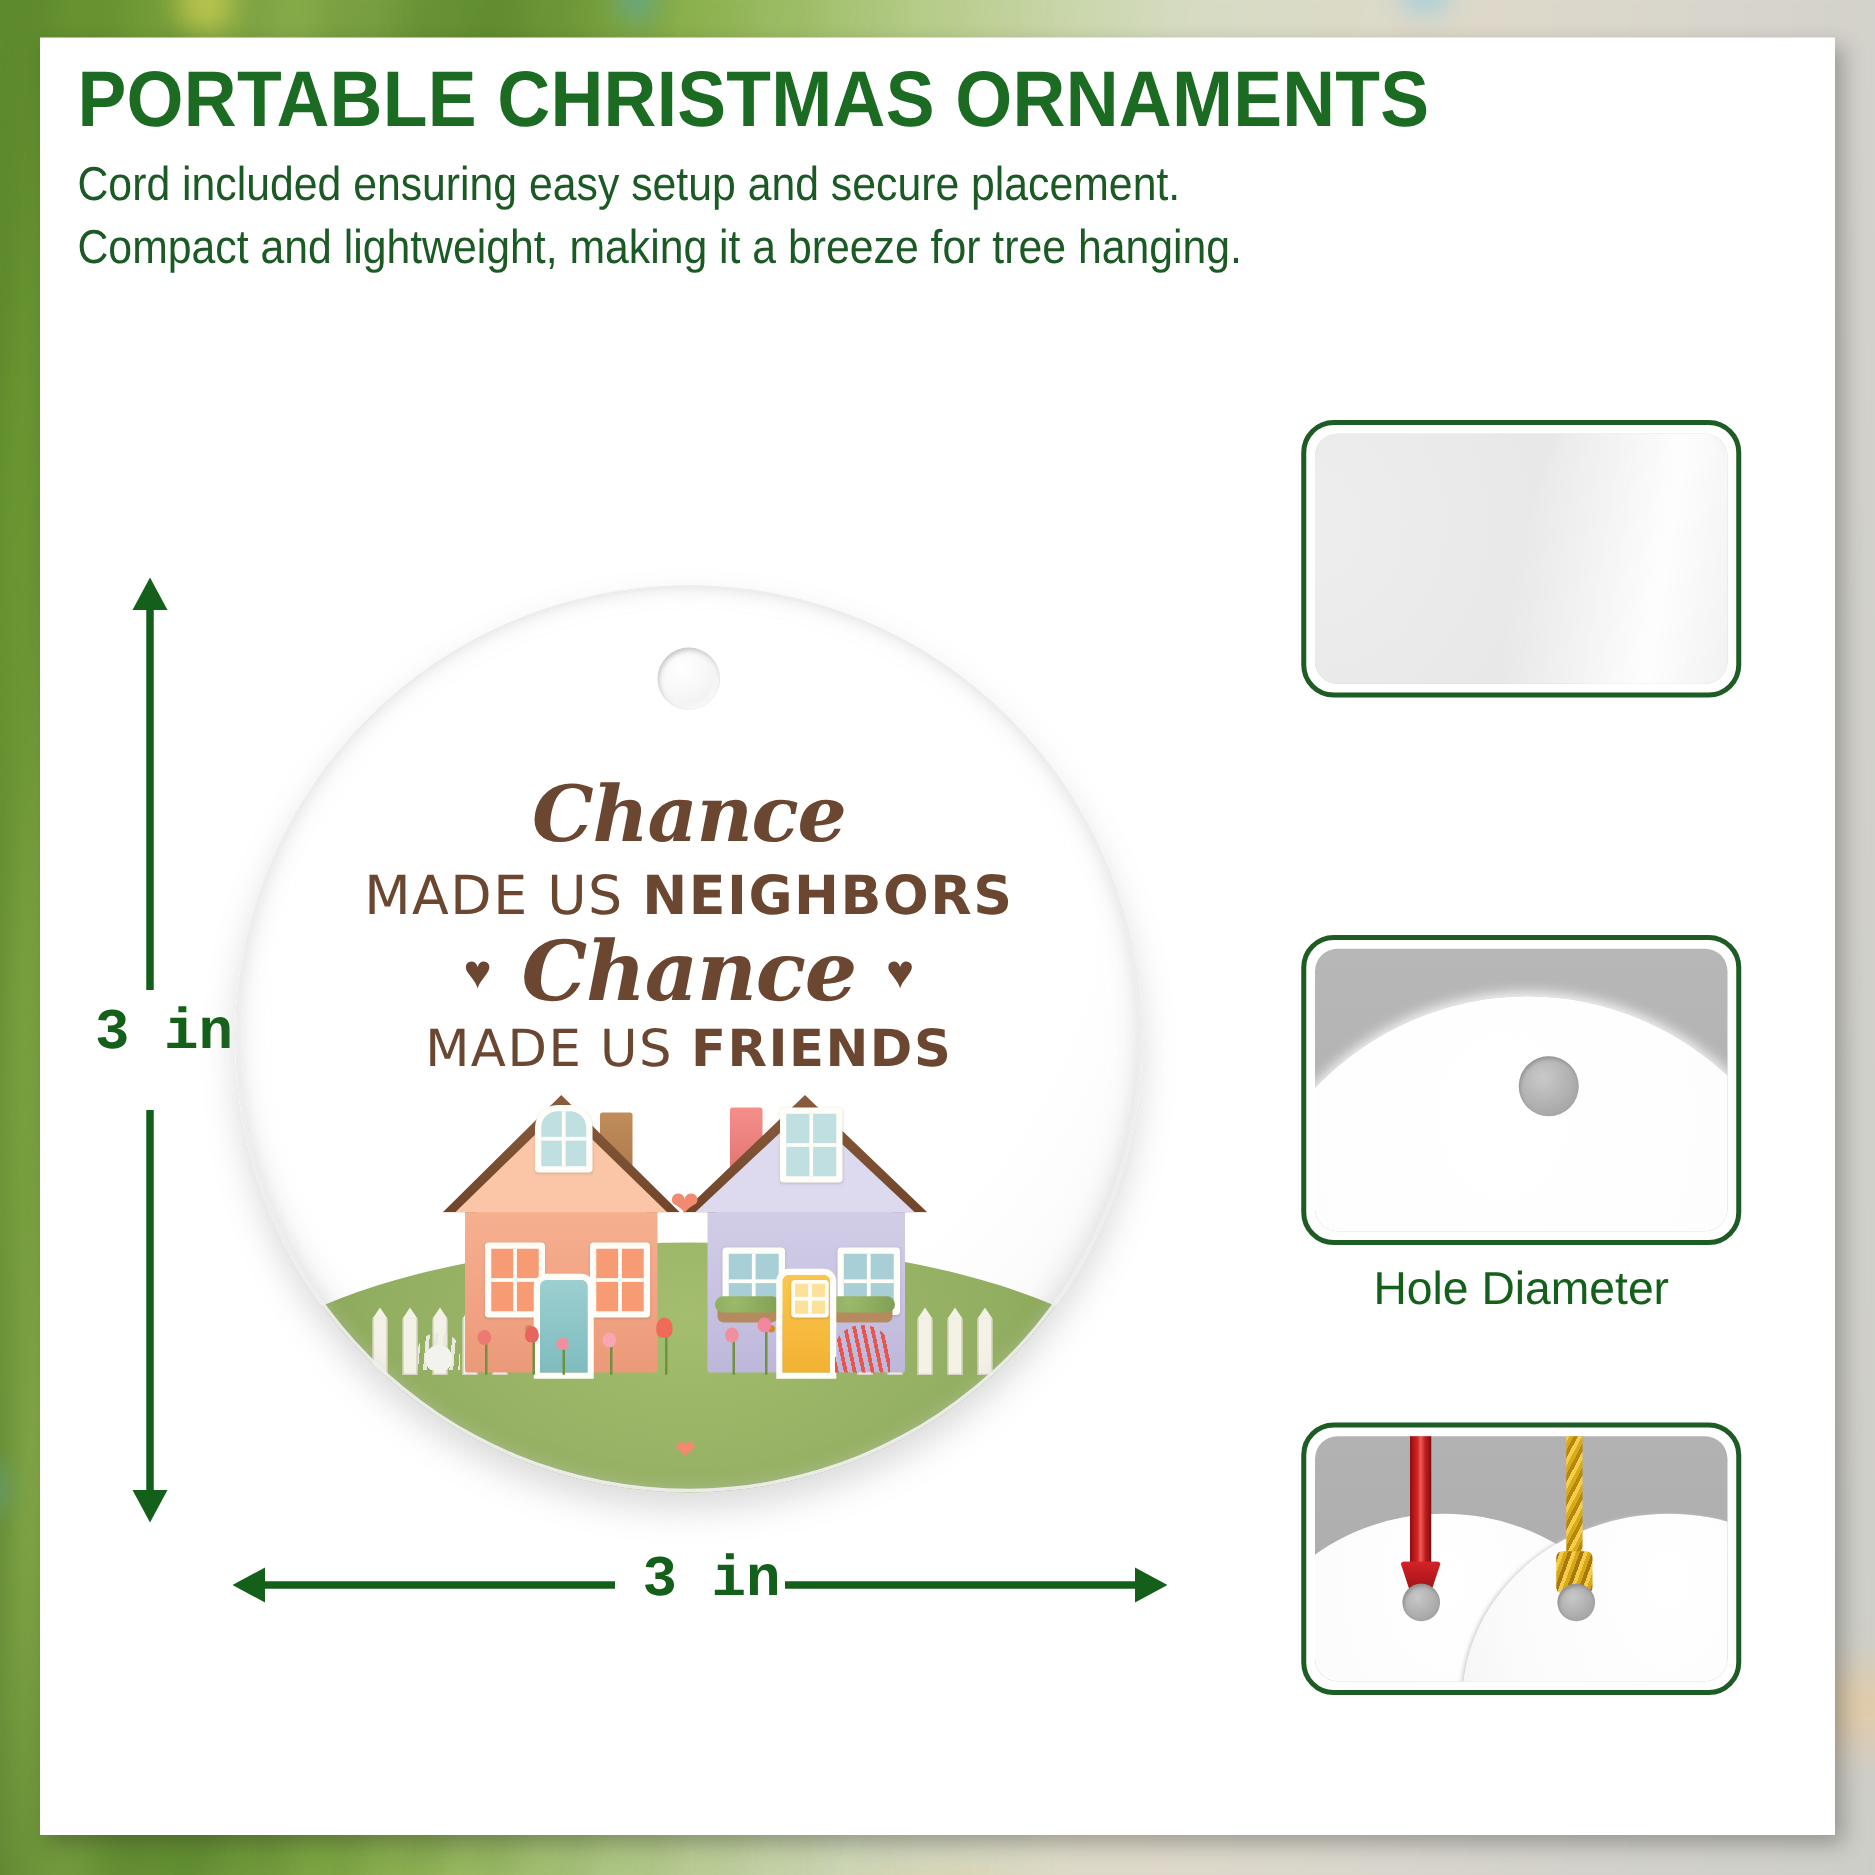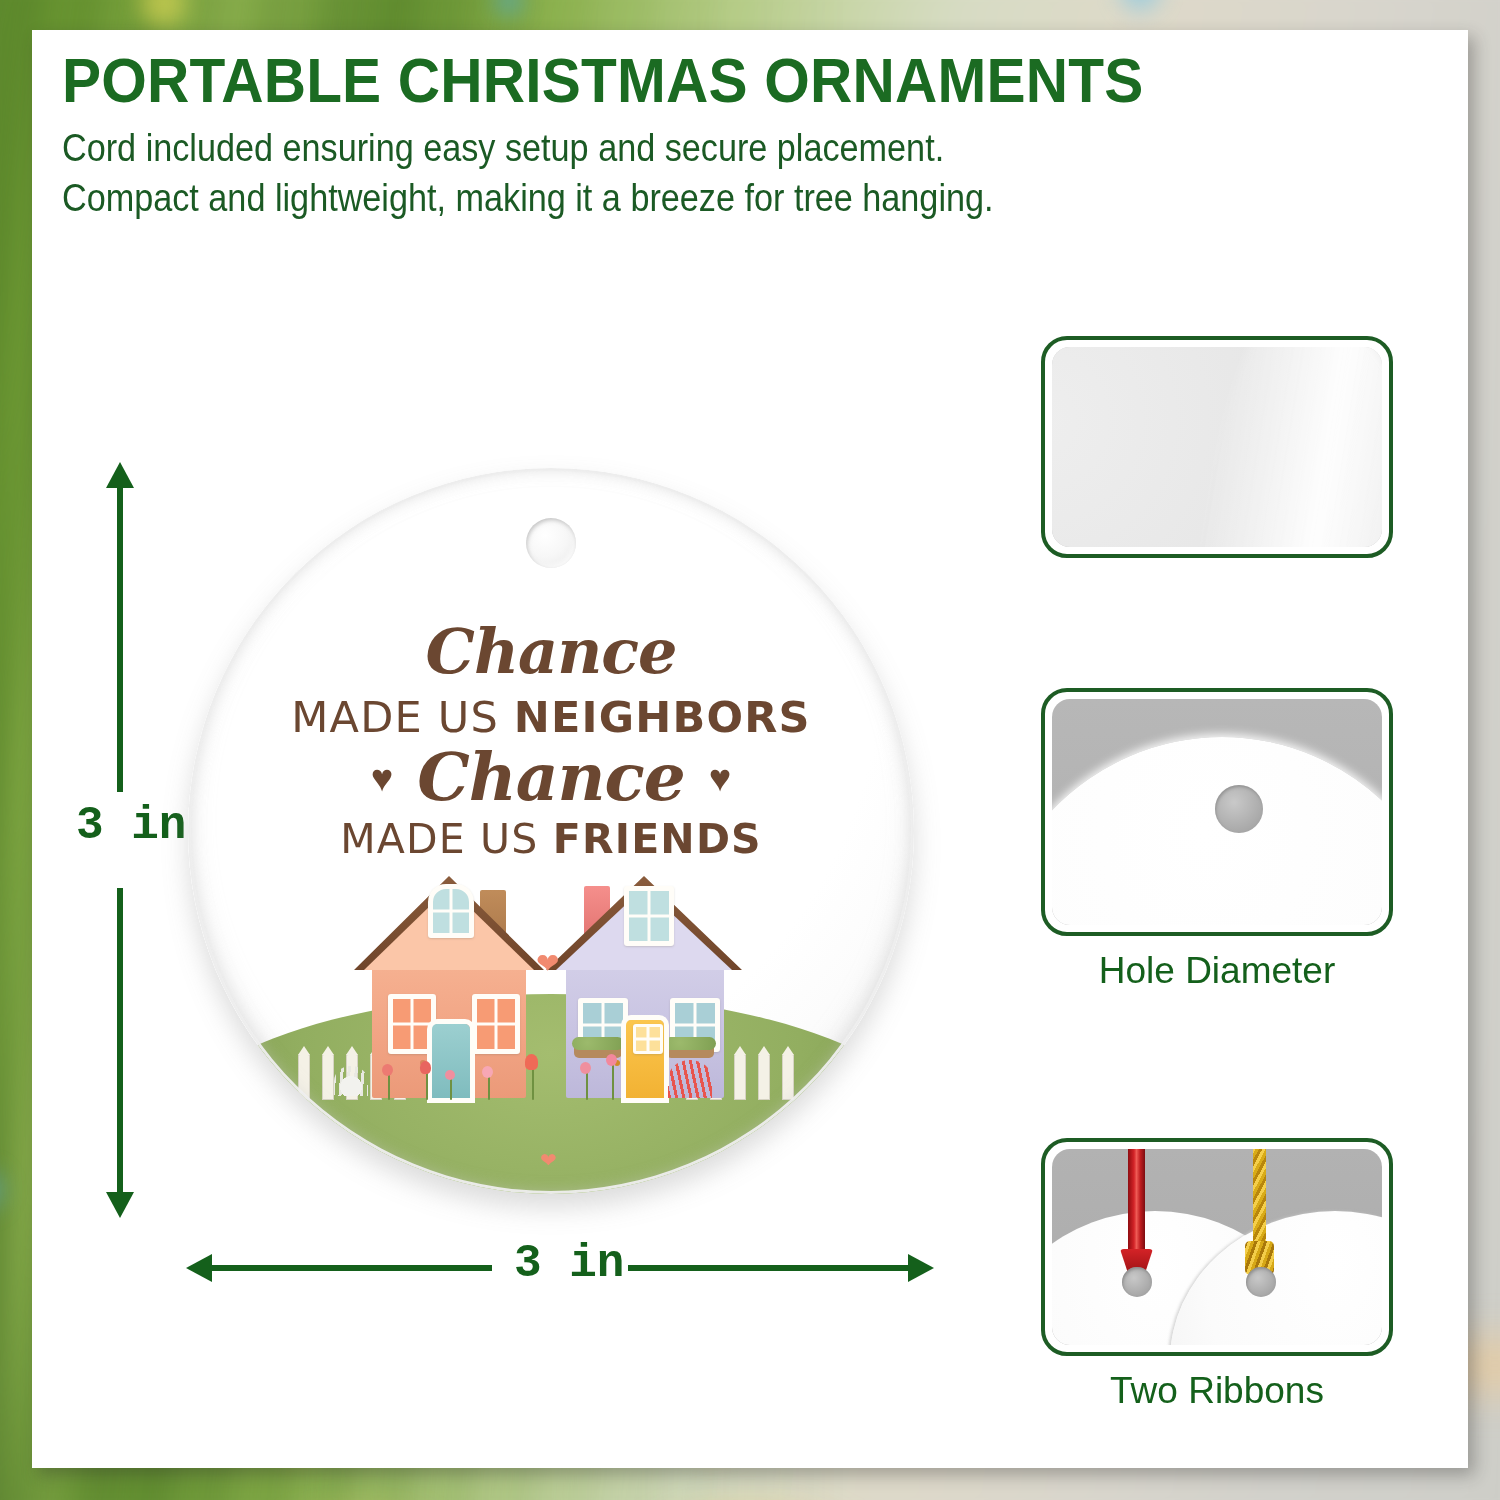--- a/index.html
+++ b/index.html
@@ -122,21 +122,21 @@
   .heart-s{position:absolute;color:#f18a70;}
 
   
   .card{position:absolute;left:1041px;width:352px;}
   .cardbox{width:100%;border:4px solid #1d5c24;border-radius:26px;background:#fff;
     overflow:hidden;position:relative;box-sizing:border-box;padding:7px;}
   .cardimg{width:100%;height:100%;border-radius:18px;overflow:hidden;position:relative;}
   .cardlabel{margin-top:14px;text-align:center;color:#14601b;font-size:37px;line-height:1.16;
     font-weight:500;font-family:"Liberation Sans", sans-serif;}
   #card1{top:336px;} #card1 .cardbox{height:222px;}
-  #card2{top:688px;} #card2 .cardbox{height:248px;}
+  #card2{top:748px;} #card2 .cardbox{height:248px;}
   #card3{top:1138px;} #card3 .cardbox{height:218px;}
 
   
   #art1{background:linear-gradient(180deg,#c9c9c9,#bdbdbd);}
   #art1 .disc{position:absolute;left:-180px;top:-95px;width:560px;height:560px;border-radius:50%;
     background:radial-gradient(circle at 30% 30%, #eeeeee 0%, #e4e4e4 60%, #d6d6d6 100%);
     box-shadow:4px 0 14px rgba(255,255,255,.85);}
   #art1 .glint{position:absolute;left:150px;top:-120px;width:230px;height:600px;
     border-radius:50%;transform:rotate(9deg);
     background:linear-gradient(90deg,rgba(255,255,255,0),rgba(255,255,255,.95),rgba(255,255,255,.25));
@@ -365,14 +365,13 @@
       <div class="d1"></div>
         <div class="d2"></div>
       <div class="red"></div>
       <div class="redknot"></div>
       <div class="hl" style="left:70px;top:118px;"></div>
       <div class="gold"></div>
       <div class="goldknot"></div>
       <div class="hl" style="left:194px;top:118px;"></div>
     </div>
   </div>
-  <div class="cardlabel">Two Ribbons</div>
 </div>
 
 </body></html>

